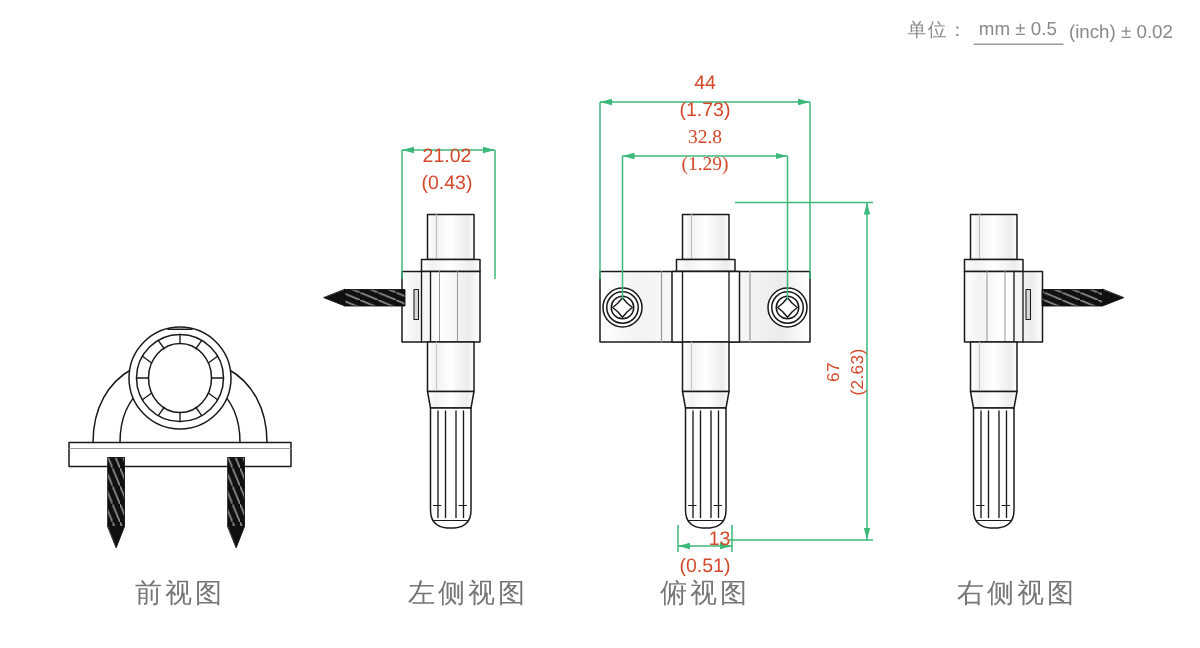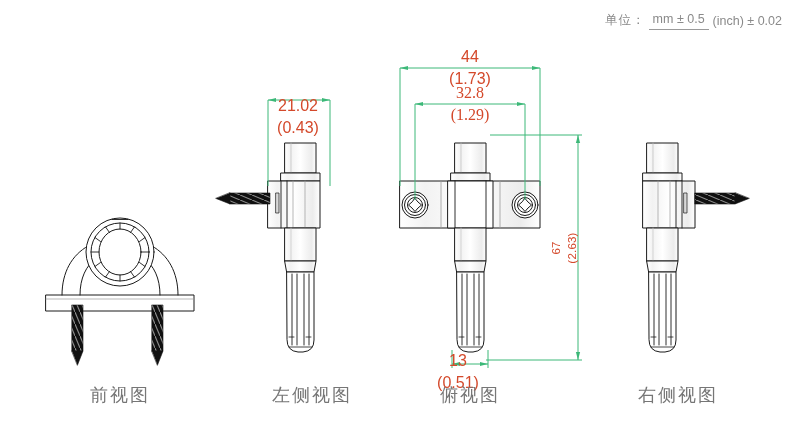--- a/index.html
+++ b/index.html
@@ -78,21 +78,21 @@
   }
   .dim-text.vertical {
     transform: translateX(-50%) translateY(-50%) rotate(-90deg);
     transform-origin: center center;
   }
   .dim-stack {
     position: absolute;
     transform: translateX(-50%);
     text-align: center;
     color: #d4492b;
-    font-size: 16px;
+    font-size: 13px;
     line-height: 1.35;
     white-space: nowrap;
   }
 </style>
 </head>
 <body>
 
 <div id="sheet">
 
   <svg class="drawing" viewBox="0 0 800 432">
@@ -316,21 +316,21 @@
   <div class="dim-stack" style="left:470px; top:46px;">
     <div>44</div>
     <div>(1.73)</div>
   </div>
 
   <div class="dim-stack" style="left:470px; top:82px;font-family:Liberation Serif, serif;">
     <div>32.8</div>
     <div>(1.29)</div>
   </div>
 
-  <div class="dim-stack" style="left:458px; top:350px;">
+  <div class="dim-stack" style="left:470px; top:350px;text-align:right;">
     <div>13</div>
     <div>(0.51)</div>
   </div>
 
   <div class="dim-text vertical" style="left:556px; top:248px;">67</div>
   <div class="dim-text vertical" style="left:572px; top:248px;">(2.63)</div>
 
   <div class="view-caption" style="left:120px; top:383px;">前视图</div>
   <div class="view-caption" style="left:312px; top:383px;">左侧视图</div>
   <div class="view-caption" style="left:470px; top:383px;text-align:right;">俯视图</div>

